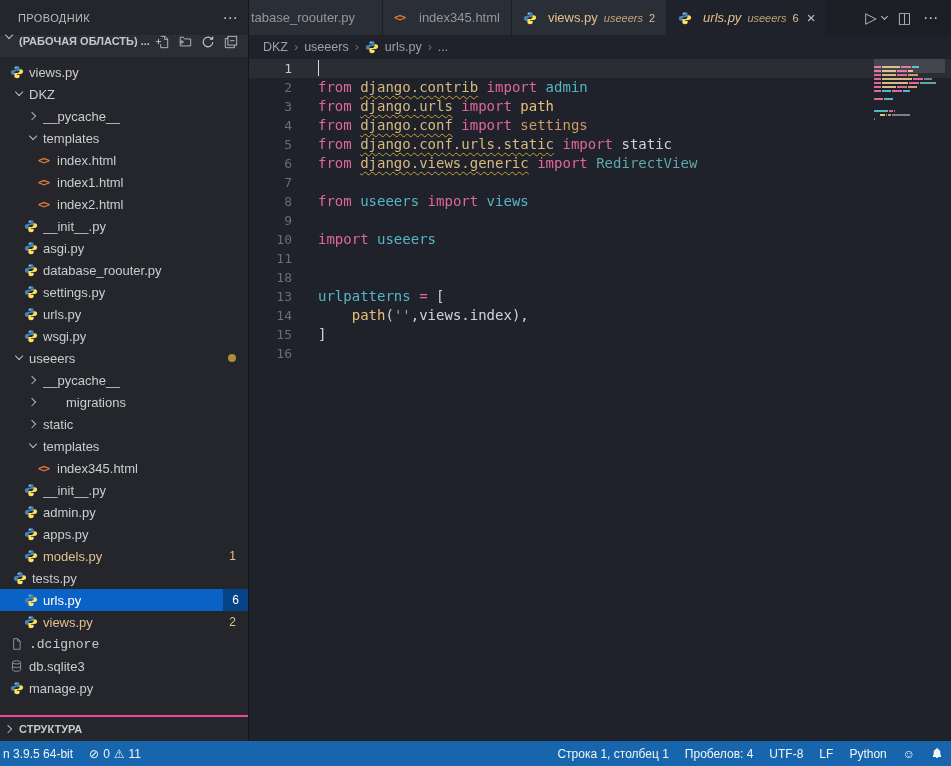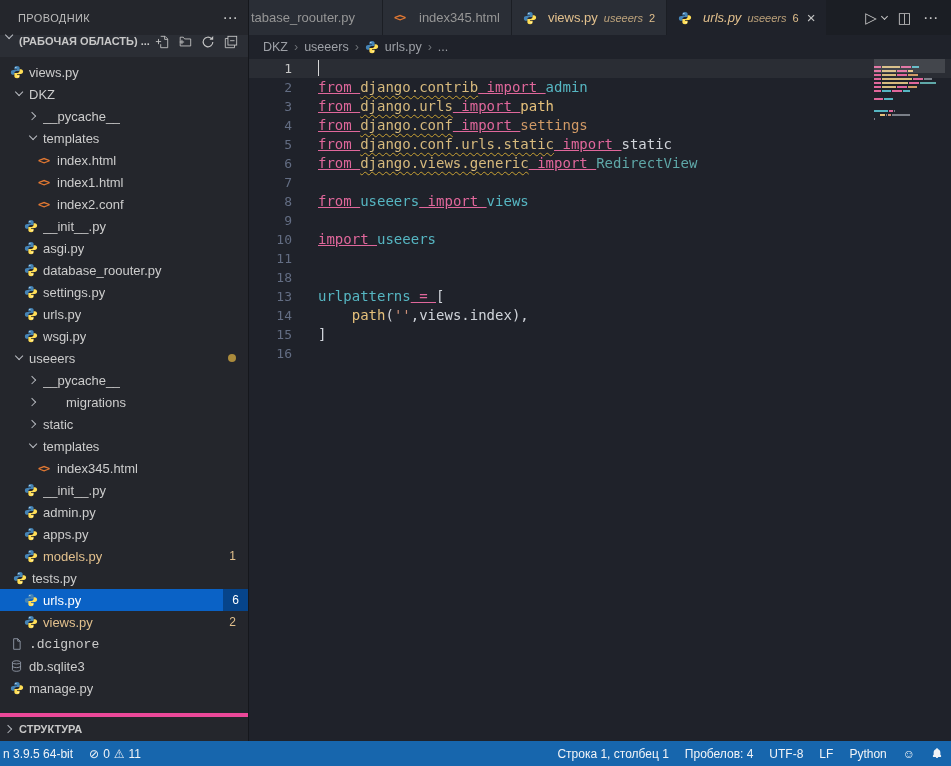--- a/index.html
+++ b/index.html
@@ -23,21 +23,21 @@
   .chev{width:19px;flex:none;display:inline-flex;align-items:center;justify-content:center;}
   .chev i{display:inline-block;border:solid #b9bcc2;border-width:0 1px 1px 0;padding:2.6px;}
   .chev.col i{transform:rotate(-45deg);margin-left:-2px;}
   .chev.exp i{transform:rotate(45deg);margin-top:-3px;}
   .ficon{width:19px;flex:none;display:inline-flex;align-items:center;}
   .ficon svg{display:block;}
   .ficon.html-glyph{color:var(--html_icon,#e37933);font-weight:700;font-size:11px;letter-spacing:-1px;font-family:"DejaVu Sans Mono",monospace;}
   .badge{margin-left:auto;padding-right:12px;font-size:12px;color:var(--modified,#e2c08d);}
   .tree-row.selected .badge{color:#ffffff;background:rgba(0,0,0,.3);align-self:stretch;display:flex;align-items:center;padding:0 9px;margin-right:0;}
   .dot{margin-left:auto;margin-right:12px;width:8px;height:8px;border-radius:50%;background:#ab8b3c;}
-  .outline-header{margin-top:auto;height:24px;flex:none;display:flex;align-items:center;font-size:11px;font-weight:700;color:#c8c8c8;border-top:4px solid #ec4899;cursor:pointer;}
+  .outline-header{margin-top:auto;height:24px;flex:none;display:flex;align-items:center;font-size:11px;font-weight:700;color:#c8c8c8;border-top:2px solid #ec4899;cursor:pointer;}
 
   
   .editor-area{flex:1;min-width:0;display:flex;flex-direction:column;background:#1f222a;}
   .tab-bar{height:35px;flex:none;background:#1b1e24;display:flex;align-items:stretch;text-align:right;}
   .tabs{display:flex;min-width:0;overflow:hidden;}
   .tab{display:flex;align-items:center;gap:6px;padding:0 11px;background:#2a2e36;border-right:1px solid #1b1e24;color:#969696;font-size:13px;cursor:pointer;white-space:nowrap;}
   .tab:first-child{width:134px;flex:none;overflow:hidden;padding-left:2px;box-sizing:border-box;}
   .tab.active{background:#1f222a;}
   .tab.modified .tab-label{color:var(--modified,#e2c08d);}
   .tab.active .tab-label{font-style:italic;}
@@ -56,21 +56,21 @@
   .bc-item .ficon{width:16px;}
 
   .code-container{flex:1;position:relative;overflow:hidden;}
   .code{font-family:"DejaVu Sans Mono","Liberation Mono",monospace;font-size:14px;line-height:19px;}
   .code-line{display:flex;height:19px;}
   .code-line.current{background:rgba(255,255,255,.05);}
   .line-num{width:69px;flex:none;box-sizing:border-box;text-align:right;padding-right:26px;color:#636d83;font-size:13px;}
   .code-line.current .line-num{color:#c6c6c6;}
   .line-text{white-space:pre;}
   .cursor{display:inline-block;width:1px;height:16px;background:#d7d7d7;vertical-align:text-bottom;}
-  .tok-kw{color:var(--tok_kw,#e0679b);text-decoration:underline;}
+  .tok-kw{color:var(--tok_kw,#e0679b);}
   .tok-mod{color:var(--tok_mod,#d7ba7d);text-decoration:underline;text-decoration-style:wavy;text-decoration-color:var(--squiggle,#c8a133);text-decoration-thickness:1px;text-underline-offset:3px;}
   .tok-id{color:var(--tok_id,#56b6c2);}
   .tok-fn{color:var(--tok_fn,#e5c07b);}
   .tok-prop{color:var(--tok_prop,#d19a66);}
   .tok-str{color:var(--tok_str,#ce9178);}
   .tok-cls{color:var(--tok_cls,#5fa8a8);}
   .tok-plain{color:var(--tok_plain,#d0d4da);}
 
   .minimap{position:absolute;top:0;right:6px;width:71px;bottom:0;}
   .mm-slider{position:absolute;top:0;left:0;right:0;height:14px;background:rgba(255,255,255,.12);}
@@ -173,21 +173,21 @@
           <div class="tree-row" style="padding-left: 38px;">
             <span class="ficon html-glyph">&lt;&gt;</span>
             <span class="tree-label">index.html</span>
           </div>
           <div class="tree-row" style="padding-left: 38px;">
             <span class="ficon html-glyph">&lt;&gt;</span>
             <span class="tree-label">index1.html</span>
           </div>
           <div class="tree-row" style="padding-left: 38px;">
             <span class="ficon html-glyph">&lt;&gt;</span>
-            <span class="tree-label">index2.conf</span>
+            <span class="tree-label">index2.html</span>
           </div>
           <div class="tree-row" style="padding-left: 24px;">
             <span class="ficon">
               <svg width="14" height="14" viewBox="0 0 16 16">
                 <path fill="#4584b6" d="M7.9 1C5.9 1 5 1.9 5 3.2V5h3v.8H3.8C2.2 5.8 1 6.8 1 8.5c0 1.6 1 2.7 2.6 2.7H5V9.4C5 8 6.2 6.9 7.6 6.9H11V3.2C11 1.9 9.9 1 7.9 1z"></path>
                 <circle fill="#fff" cx="6.7" cy="2.9" r=".65"></circle>
                 <path fill="#ffde57" d="M8.1 15c2 0 2.9-.9 2.9-2.2V11H8v-.8h4.2c1.6 0 2.8-1 2.8-2.7 0-1.6-1-2.7-2.6-2.7H11v1.8C11 8 9.8 9.1 8.4 9.1H5v3.7C5 14.1 6.1 15 8.1 15z"></path>
                 <circle fill="#fff" cx="9.3" cy="13.1" r=".65"></circle>
               </svg>
             </span>

